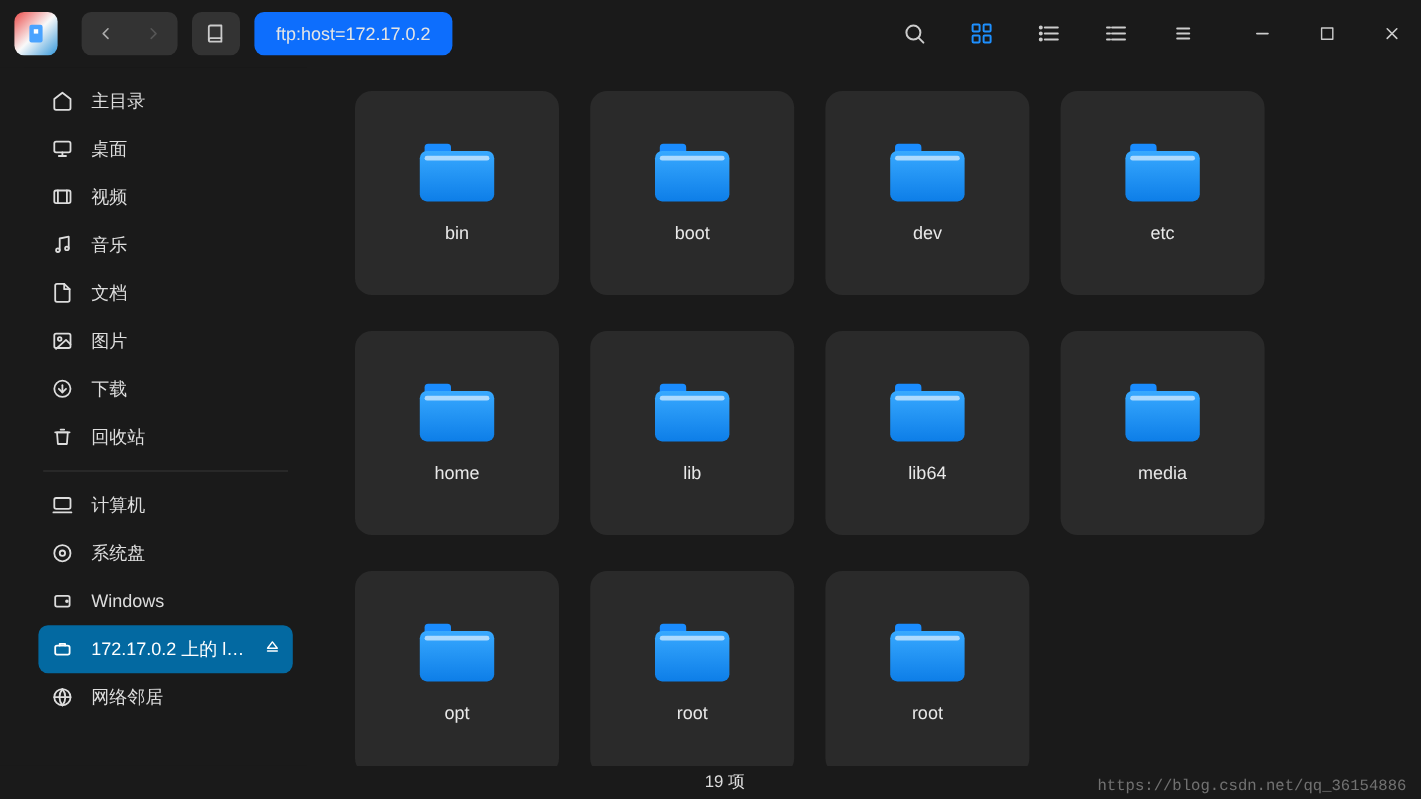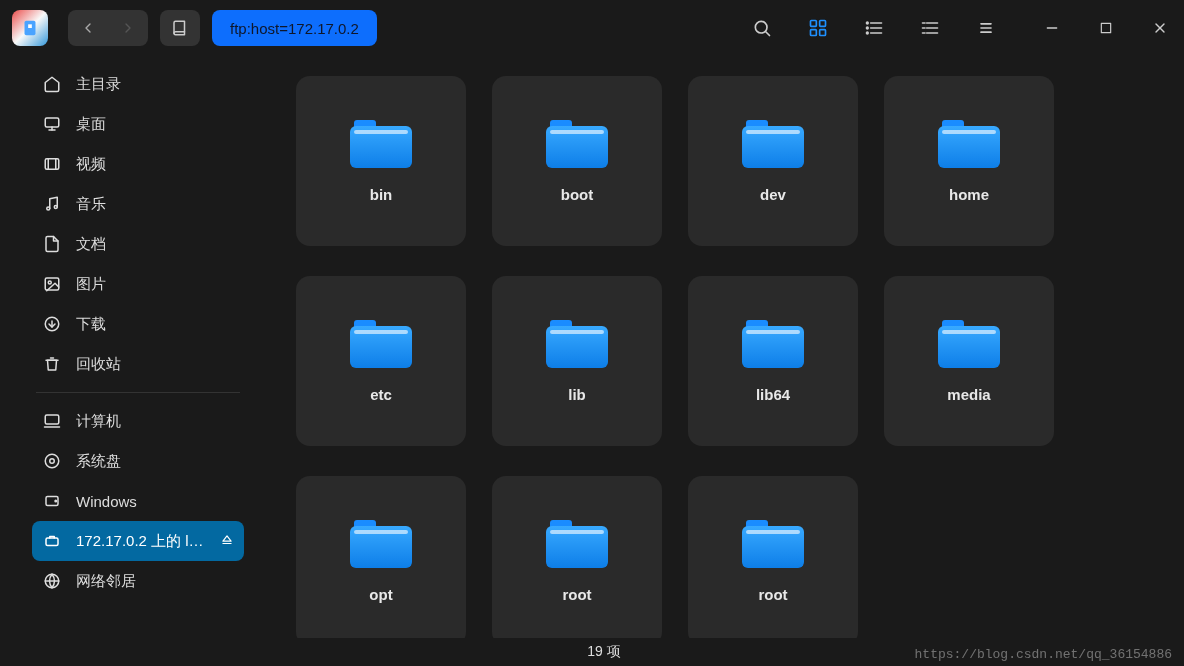--- a/index.html
+++ b/index.html
@@ -6,42 +6,42 @@
 body { width: 1184px; height: 666px; background: #1a1a1a; color: #fff; overflow: hidden; position: relative; }
 
 
 .titlebar { height: 56px; display: flex; align-items: center; padding: 0 12px; background: #1a1a1a; }
 .app-icon { width: 36px; height: 36px; border-radius: 8px; background: linear-gradient(135deg, #eb4d4b 0%, #f9f9f9 50%, #3498db 100%); margin-right: 20px; display:flex; align-items:center; justify-content:center; }
 .app-icon svg { width:22px; height:22px; }
 .nav-group { display:flex; background:#333; border-radius:8px; margin-right:12px; }
 .nav-btn { width:40px; height:36px; display:flex; align-items:center; justify-content:center; color:#aaa; cursor:pointer; }
 .nav-btn.disabled { color:#555; }
 .tb-btn { width:40px; height:36px; display:flex; align-items:center; justify-content:center; color:#ccc; border-radius:8px; background:#333; margin-right:12px; cursor:pointer; }
-.address { background:#0d6efd; color:#0f172a; height:36px; border-radius:8px; padding:0 18px; display:flex; align-items:center; font-size:15px; cursor:text; }
+.address { background:#0d6efd; color:#e5e5e5; height:36px; border-radius:8px; padding:0 18px; display:flex; align-items:center; font-size:15px; cursor:text; }
 .spacer { flex:1; }
 .tb-icons { display:flex; gap:28px; align-items:center; }
 .tb-icon { width:28px; height:28px; display:flex; align-items:center; justify-content:center; color:#ccc; cursor:pointer; }
 .tb-icon.active { color:#1e90ff; }
 .win-controls { display:flex; gap:30px; margin-left:40px; }
 .win-btn { width:24px; height:24px; display:flex; align-items:center; justify-content:center; color:#ccc; cursor:pointer; }
 
 
 .main { display:flex; height:calc(100% - 56px - 28px); }
 .sidebar { width:236px; background:#1a1a1a; padding:8px 12px; overflow-y:auto;margin-left:20px; }
 .sb-item { display:flex; align-items:center; height:40px; border-radius:8px; padding:0 10px; color:#ddd; cursor:pointer; font-size:15px; gap:14px; }
 .sb-item.selected { background:#0369a1; color:#fff; }
 .sb-item .ico { width:20px; display:flex; justify-content:center; }
 .sb-sep { height:1px; background:#333; margin:8px 4px; }
 .sb-item .eject { margin-left:auto; }
 .sb-item .label { white-space:nowrap; overflow:hidden; text-overflow:ellipsis; flex:1; }
 
 
 .content { flex:1; background:#1a1a1a; padding:20px 40px; overflow:auto; }
 .grid { display:grid; grid-template-columns: repeat(4, 170px); gap:30px 26px; justify-content:start; }
-.tile { width:170px; height:170px; background:#2a2a2a; border-radius:14px; display:flex; flex-direction:column; align-items:center; justify-content:center; cursor:pointer; gap:18px;font-weight:bold; }
+.tile { width:170px; height:170px; background:#2a2a2a; border-radius:14px; display:flex; flex-direction:column; align-items:center; justify-content:center; cursor:pointer; gap:18px; }
 .folder-icon { width:62px; height:48px; position:relative; }
 .folder-icon .tab { position:absolute; top:0; left:4px; width:22px; height:8px; background:#1a8cff; border-radius:3px 3px 0 0; }
 .folder-icon .body { position:absolute; top:6px; left:0; right:0; bottom:0; background:linear-gradient(180deg,#38a9ff 0%,#0d7ee8 100%); border-radius:6px; }
 .folder-icon .line { position:absolute; top:10px; left:4px; right:4px; height:4px; background:rgba(255,255,255,.6); border-radius:2px; }
 .tile-label { color:#e8e8e8; font-size:15px; }
 
 
 .statusbar { height:28px; display:flex; align-items:center; justify-content:center; color:#ddd; font-size:14px; background:#1a1a1a; position:relative;padding-left:24px; }
 .watermark { position:absolute; right:12px; bottom:4px; color:rgba(200,200,200,.5); font-size:13px;font-family:Liberation Mono, monospace; }
 
@@ -305,29 +305,29 @@
             <div class="line"></div>
           </div>
           <div class="tile-label">dev</div>
         </div>
         <div class="tile">
           <div class="folder-icon">
             <div class="tab"></div>
             <div class="body"></div>
             <div class="line"></div>
           </div>
+          <div class="tile-label">etc</div>
+        </div>
+        <div class="tile">
+          <div class="folder-icon">
+            <div class="tab"></div>
+            <div class="body"></div>
+            <div class="line"></div>
+          </div>
           <div class="tile-label">home</div>
-        </div>
-        <div class="tile">
-          <div class="folder-icon">
-            <div class="tab"></div>
-            <div class="body"></div>
-            <div class="line"></div>
-          </div>
-          <div class="tile-label">etc</div>
         </div>
         <div class="tile">
           <div class="folder-icon">
             <div class="tab"></div>
             <div class="body"></div>
             <div class="line"></div>
           </div>
           <div class="tile-label">lib</div>
         </div>
         <div class="tile">

